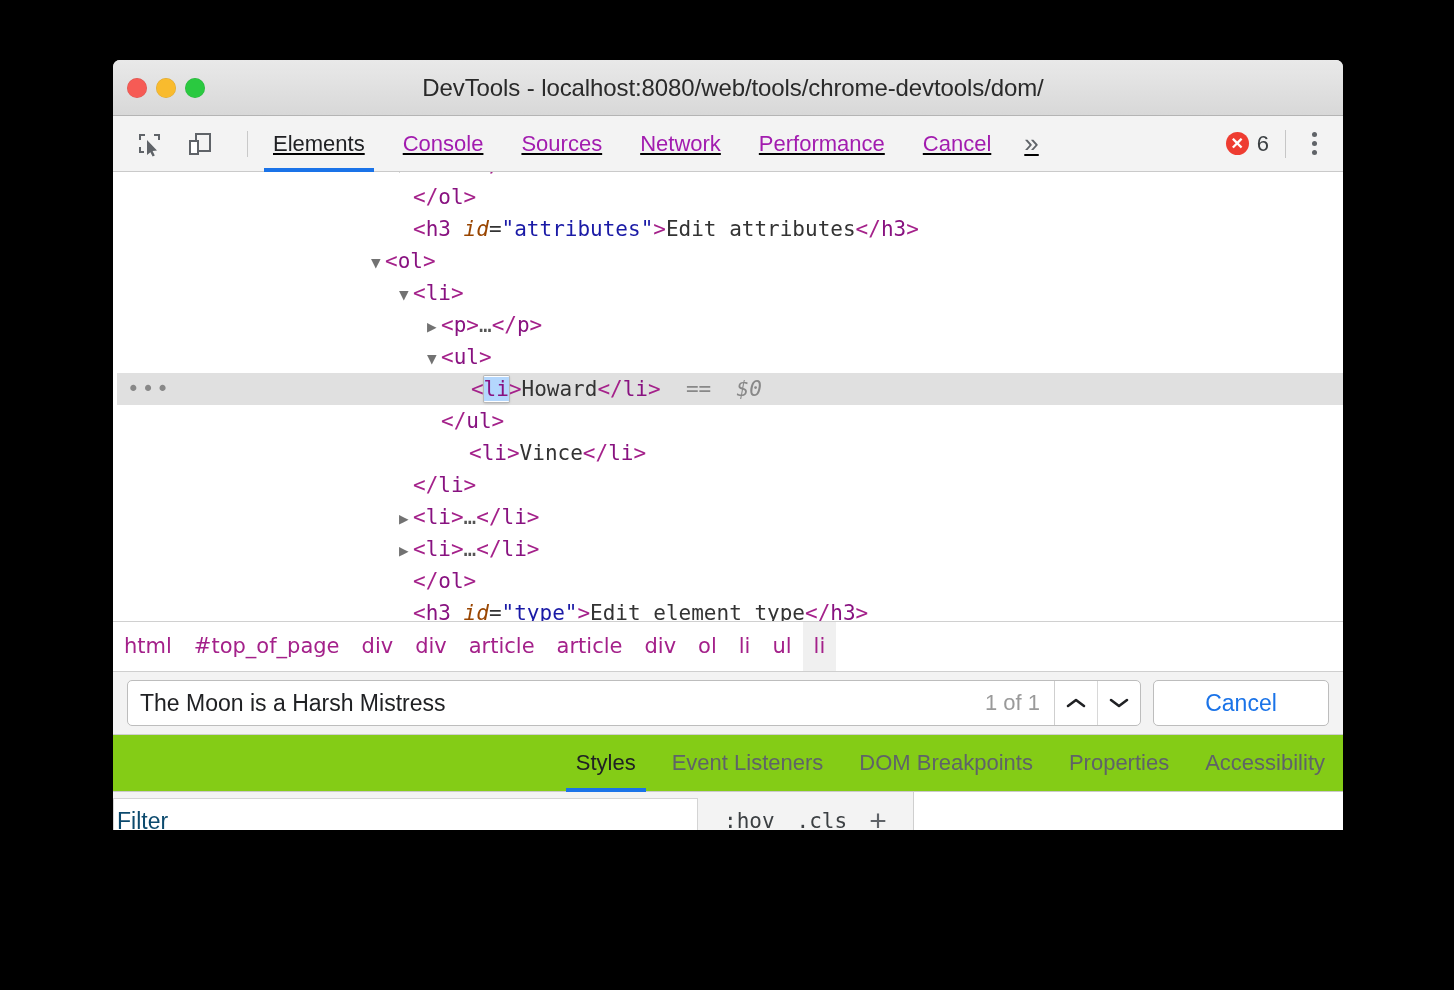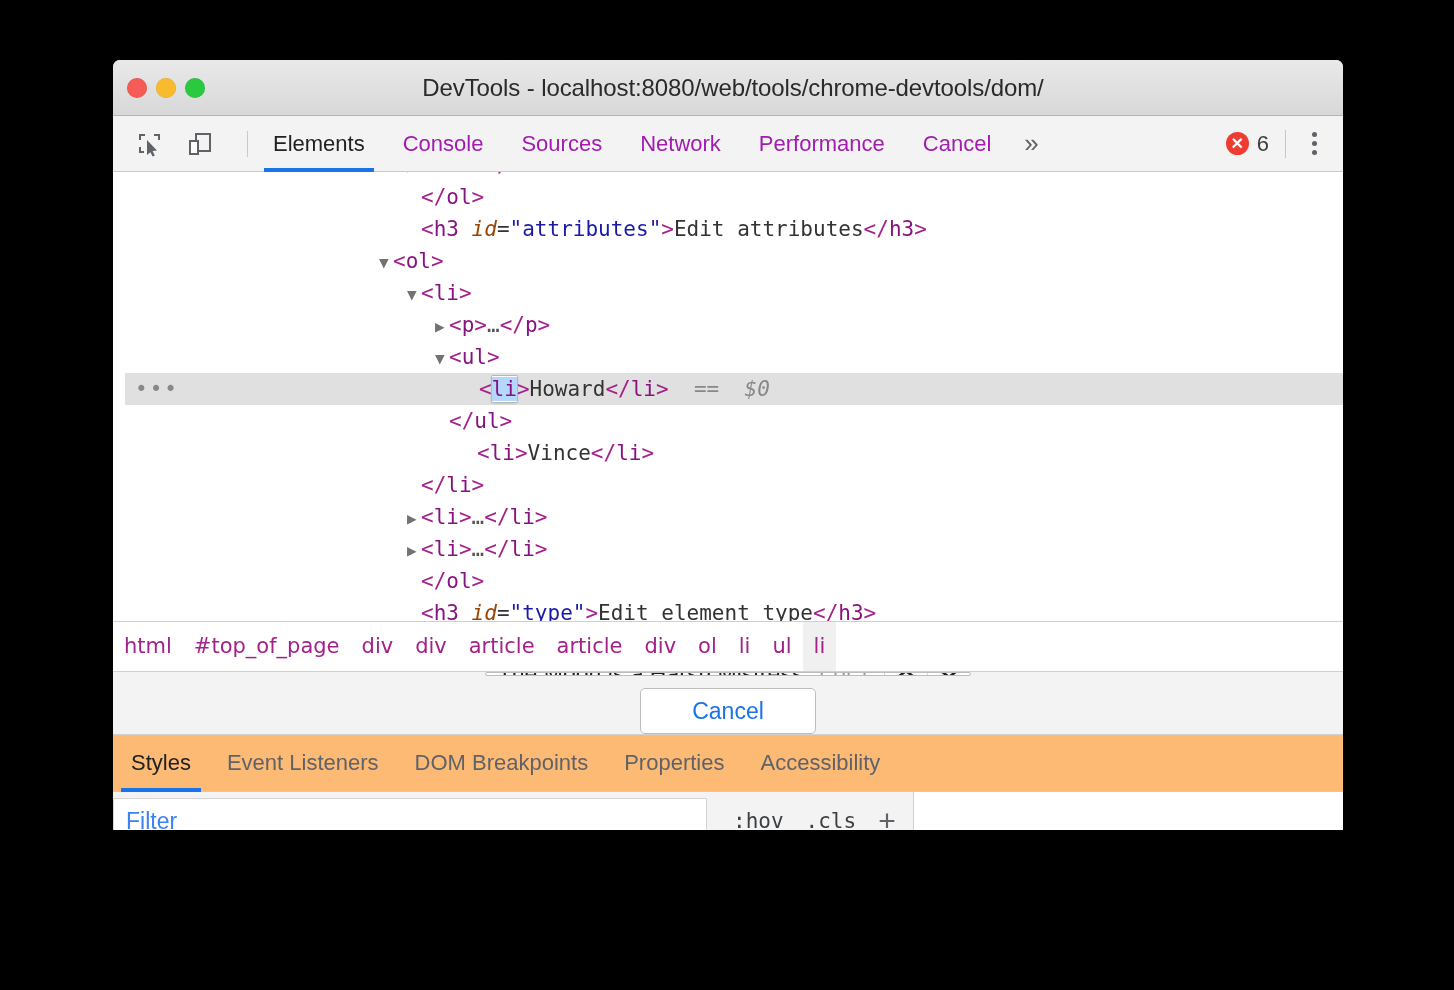--- a/index.html
+++ b/index.html
@@ -43,21 +43,21 @@
     height: 55px;
     background: #f3f3f3;
     border-bottom: 1px solid #cacaca;
     display: flex; align-items: center;
     position: relative;
   }
   .tb-icons { display: flex; align-items: center; padding-left: 20px; gap: 16px; }
   .tb-btn { width: 34px; height: 34px; display: flex; align-items: center; justify-content: center; }
   .tb-sep { width: 1px; height: 26px; background: #c9c9c9; margin: 0 6px 0 14px; }
 
-  .tabs { display: flex; align-items: stretch; height: 100%; }
+  .tabs { display: flex; align-items: stretch; height: 100%; text-decoration: underline; }
   .tab {
     display: flex; align-items: center;
     padding: 0 19px;
     font-size: 22px; color: #a21caf;
     position: relative;
   }
   .tab.active { color: #202124; }
   .tab.active::after {
     content: ""; position: absolute;
     left: 10px; right: 10px; bottom: -1px; height: 4px;
@@ -85,21 +85,21 @@
   .dom {
     position: relative;
     height: 449px;
     background: #ffffff;
     overflow: hidden;
     font-family: "DejaVu Sans Mono", monospace;
     font-size: 21px;
     line-height: 32px;
     color: #333;
   }
-  .dom-inner { position: absolute; left: 12px; right: 0; top: -23px; }
+  .dom-inner { position: absolute; left: 4px; right: 0; top: -23px; }
   .row { white-space: pre; padding-left: 0; height: 32px; }
   .row.selected { background: #e0e0e0; }
   .row .dots { color: #888; letter-spacing: 2px; }
 
   .tw { color: #727272; font-size: 16px; display: inline-block; width: 14px; }
   .tag   { color: #a4218a; }
   .tagb  { color: #881280; }
   .attr  { color: #994500; font-style: italic; }
   .val   { color: #1a1aa6; }
   .txt   { color: #333333; }
@@ -134,21 +134,20 @@
 
   
   .searchbar {
     height: 62px;
     background: #f3f3f3;
     border-top: 1px solid #cfcfcf;
     border-bottom: 1px solid #cfcfcf;
     display: flex; align-items: center;
     padding: 0 14px;
     gap: 12px;
-    flex-direction: column;
   }
   .search-field {
     flex: 1;
     height: 44px;
     background: #fff;
     border: 1px solid #bdbdbd;
     border-radius: 5px;
     display: flex; align-items: center;
     overflow: hidden;
   }
@@ -169,23 +168,23 @@
   .cancel-btn {
     width: 174px; height: 44px;
     background: #fff; border: 1px solid #bdbdbd; border-radius: 5px;
     display: flex; align-items: center; justify-content: center;
     color: #1a73e8; font-size: 23px;
   }
 
   
   .btabs {
     height: 56px;
-    background: #fdba74;
+    background: #84cc16;
     border-bottom: 1px solid #cacaca;
-    display: flex; align-items: stretch;
+    display: flex; align-items: stretch; justify-content: flex-end;
   }
   .btab {
     display: flex; align-items: center;
     padding: 0 18px;
     font-size: 22px; color: #5f6368;
     position: relative;
   }
   .btab.active { color: #202124; }
   .btab.active::after {
     content: ""; position: absolute;
@@ -207,22 +206,22 @@
   .filter-row {
     display: flex; align-items: center;
     height: 44px; margin: 7px 0 0 0;
     padding-left: 0;
   }
   .filter-input {
     width: 580px; height: 44px;
     background: #fff;
     border: 1px solid #d4d4d4;
     display: flex; align-items: center;
-    padding-left: 12px;
-    font-size: 23px; color: #3b82f6;
+    padding-left: 3px;
+    font-size: 23px; color: #0c4a6e;
   }
   .sbtns { display: flex; align-items: center; gap: 22px; padding-left: 26px; }
   .sbtn { font-family: "DejaVu Sans Mono", monospace; font-size: 21px; color: #3c4043; }
   .plus { font-size: 30px; color: #5f6368; line-height: 1; }
   .styles-right { flex: 1; background: #ffffff; position: relative; }
 </style>
 </head>
 <body>
 
 <div class="window">

